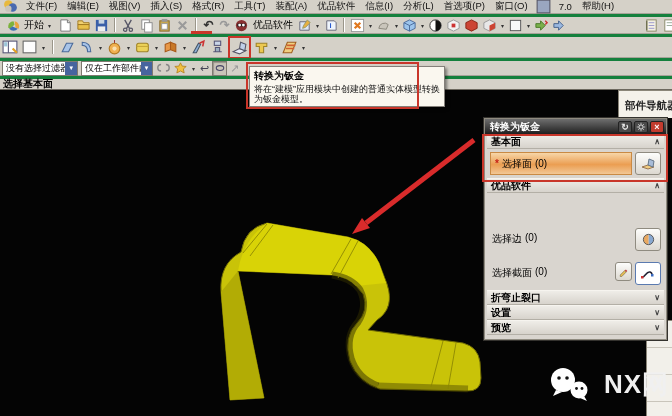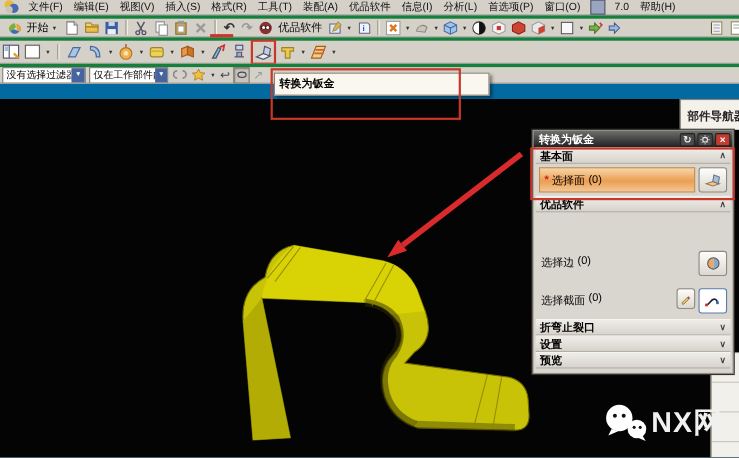--- a/index.html
+++ b/index.html
@@ -68,21 +68,21 @@
   .ibtn.sm{width:17px;height:19px;}
   .ibtn.on{background:#fff;border:1px solid #5a7ab0;}
   .lblrow{display:flex;align-items:flex-start;padding:3px 3px 5px 5px;gap:3px;}
   .lblrow .t{padding-top:4px;white-space:nowrap;}
   .lblrow .sp{flex:1;}
   .btnrow{display:flex;justify-content:flex-end;gap:7px;padding:5px 3px 3px 3px;border-top:1px solid #b3afa6;margin-top:3px;}
   .pbtn{width:44px;height:15px;font-size:10px;line-height:12px;text-align:center;border-radius:3px;
         background:linear-gradient(180deg,#dedad4,#c8c4bc);border:1px solid #a6a29a;color:#918d85;}
   .pbtn.en{color:#000;border:2px solid #3d3b36;line-height:10px;font-weight:bold;background:linear-gradient(180deg,#e4e0da,#c8c4bc);}
   
-  .wm{position:absolute;left:548px;top:276px;z-index:16;display:flex;align-items:center;gap:0;}
+  .wm{position:absolute;left:548px;top:276px;z-index:16;display:flex;align-items:center;gap:12px;}
   .wm .txt{color:#f0f0f0;font-size:26px;font-weight:bold;letter-spacing:1px;}
 </style>
 </head>
 <body>
 
 <div class="screen">
 
   <div class="bar menubar">
     <svg class="ic" width="12" height="12" viewBox="0 0 16 16">
         <circle cx="6" cy="6" r="4" fill="#e8b93c"></circle>
@@ -371,23 +371,27 @@
     <span class="dd">▾</span>
     <span style="font-size:11px;color:#445;">↩</span>
     <span class="ic pressed" style="width:15px;height:15px;">
         <svg width="12" height="12" viewBox="0 0 16 16">
           <ellipse cx="8" cy="8" rx="5" ry="3.2" fill="none" stroke="#446" stroke-width="1.4"></ellipse>
         </svg>
       </span>
     <span style="font-size:11px;color:#999;">↗</span>
   </div>
 
+  <div class="bar statusbar">
+    <span>选择基本面</span>
+  </div>
 
   <div class="tooltip">
     <div class="tt">转换为钣金</div>
+    <div class="tb">将在“建模”应用模块中创建的普通实体模型转换为钣金模型。</div>
   </div>
   <div class="redbox" style="left:246px;top:62px;width:173px;height:47px;"></div>
   <div class="redline" style="left:191px;top:31px;width:21px;"></div>
 
   <div class="graphics">
 
     <svg class="scene" width="672" height="326" viewBox="0 0 672 326">
       <g>
         <path d="M230,310 L221,202 Q219,174 241,162 Q245,138 267,133 L348,147 Q369,152 379,173 L387,194 Q395,218 377,230 L368,240 L463,253 Q478,257 480,272 L481,288 Q481,302 466,301 L380,299 Q358,292 350,271 Q343,247 357,233 Q369,221 363,204 L356,196 Q348,187 332,185 L238,181 L264,308 Z" fill="#c9c308" stroke="#6f6a03" stroke-width="1"></path>
         <path d="M267,133 L348,147 Q369,152 379,173 L386,193 L356,196 Q348,187 332,185 L238,181 Q243,150 267,133 Z" fill="#d9d306"></path>

